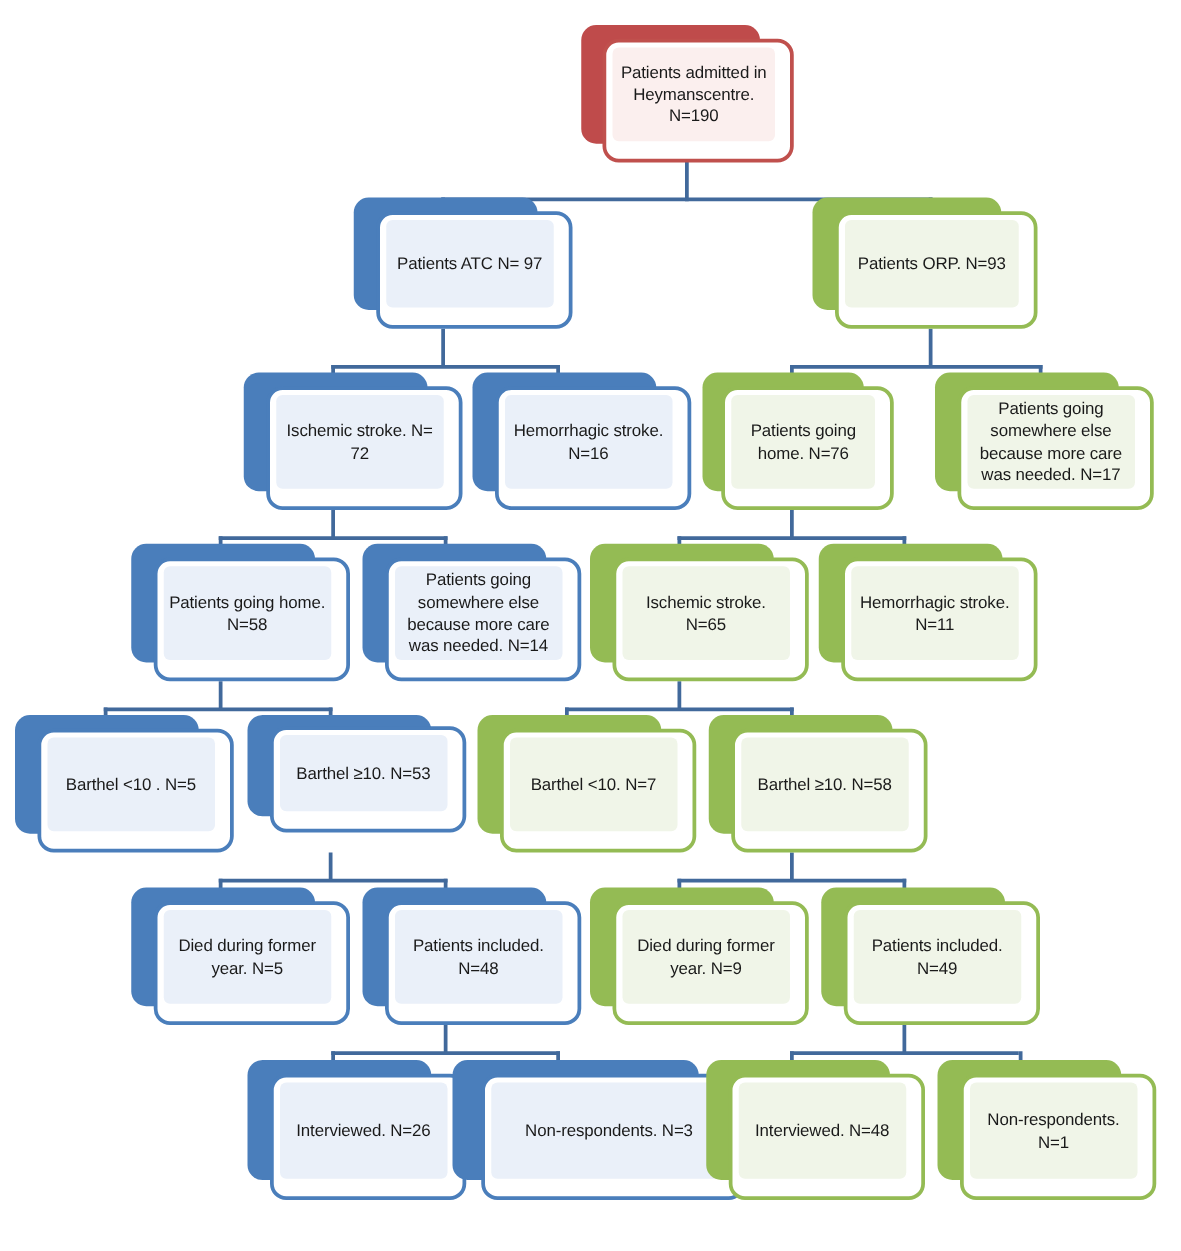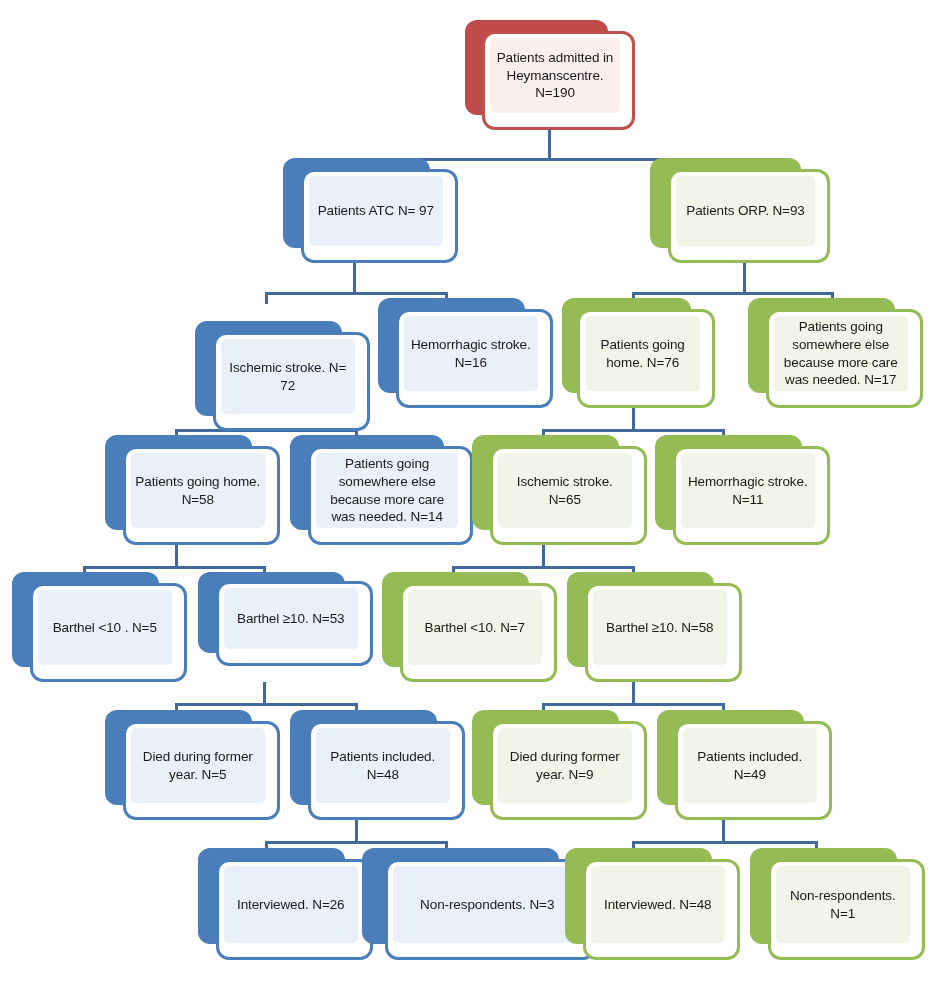--- a/index.html
+++ b/index.html
@@ -156,21 +156,21 @@
         </div>
       </div>
       <div class="node green" style="left: 650px; top: 158px; width: 180px; height: 105px;">
         <div class="plate"></div>
         <div class="card">
           <div class="inner">
             <div class="label">Patients ORP. N=93</div>
           </div>
         </div>
       </div>
-      <div class="node blue" style="left: 195px; top: 298px; width: 175px; height: 110px; margin-top: 23px;">
+      <div class="node blue" style="left: 195px; top: 298px; width: 175px; height: 110px;">
         <div class="plate"></div>
         <div class="card">
           <div class="inner">
             <div class="label">Ischemic stroke. N= 72</div>
           </div>
         </div>
       </div>
       <div class="node blue" style="left: 378px; top: 298px; width: 175px; height: 110px;">
         <div class="plate"></div>
         <div class="card">
@@ -196,21 +196,21 @@
         </div>
       </div>
       <div class="node blue" style="left: 105px; top: 435px; width: 175px; height: 110px;">
         <div class="plate"></div>
         <div class="card">
           <div class="inner">
             <div class="label">Patients going home. N=58</div>
           </div>
         </div>
       </div>
-      <div class="node blue" style="left: 290px; top: 435px; width: 175px; height: 110px; padding-left: 8px;">
+      <div class="node blue" style="left: 290px; top: 435px; width: 175px; height: 110px;">
         <div class="plate"></div>
         <div class="card">
           <div class="inner">
             <div class="label">Patients going somewhere else because more care was needed. N=14</div>
           </div>
         </div>
       </div>
       <div class="node green" style="left: 472px; top: 435px; width: 175px; height: 110px;">
         <div class="plate"></div>
         <div class="card">

